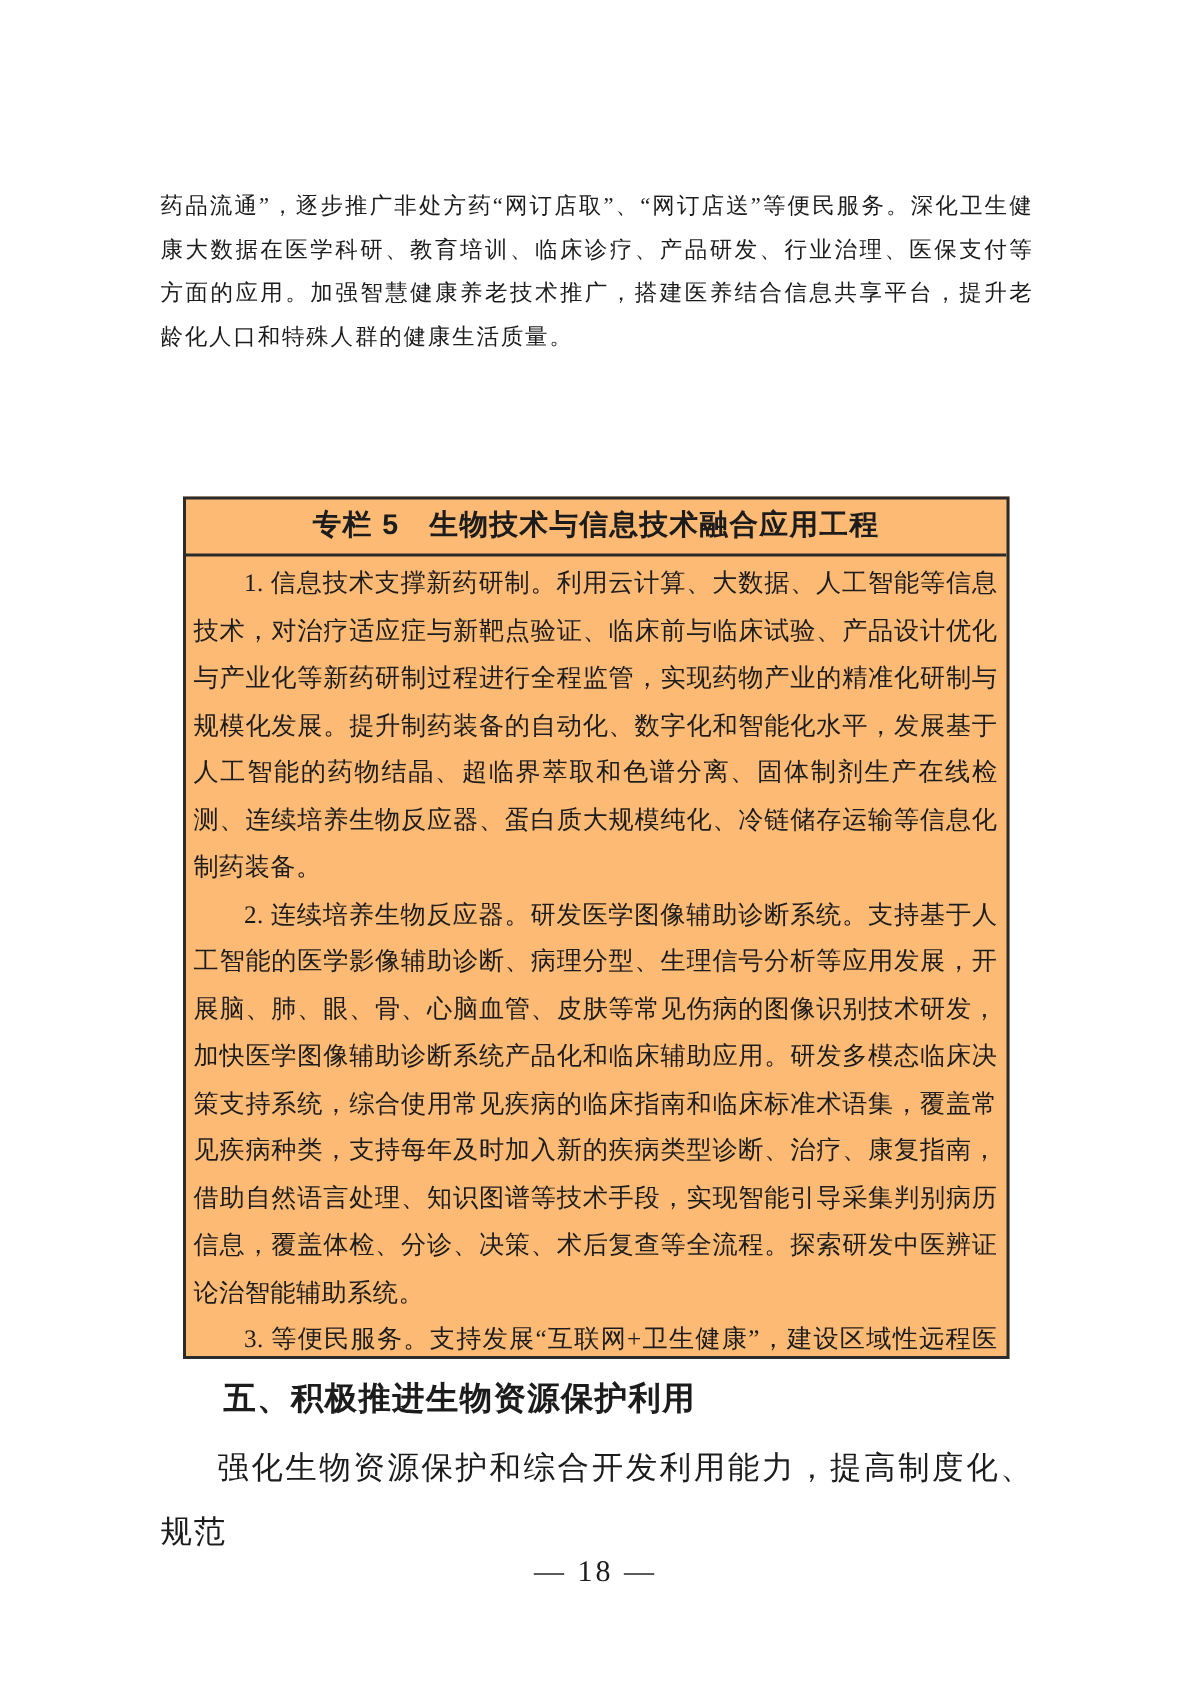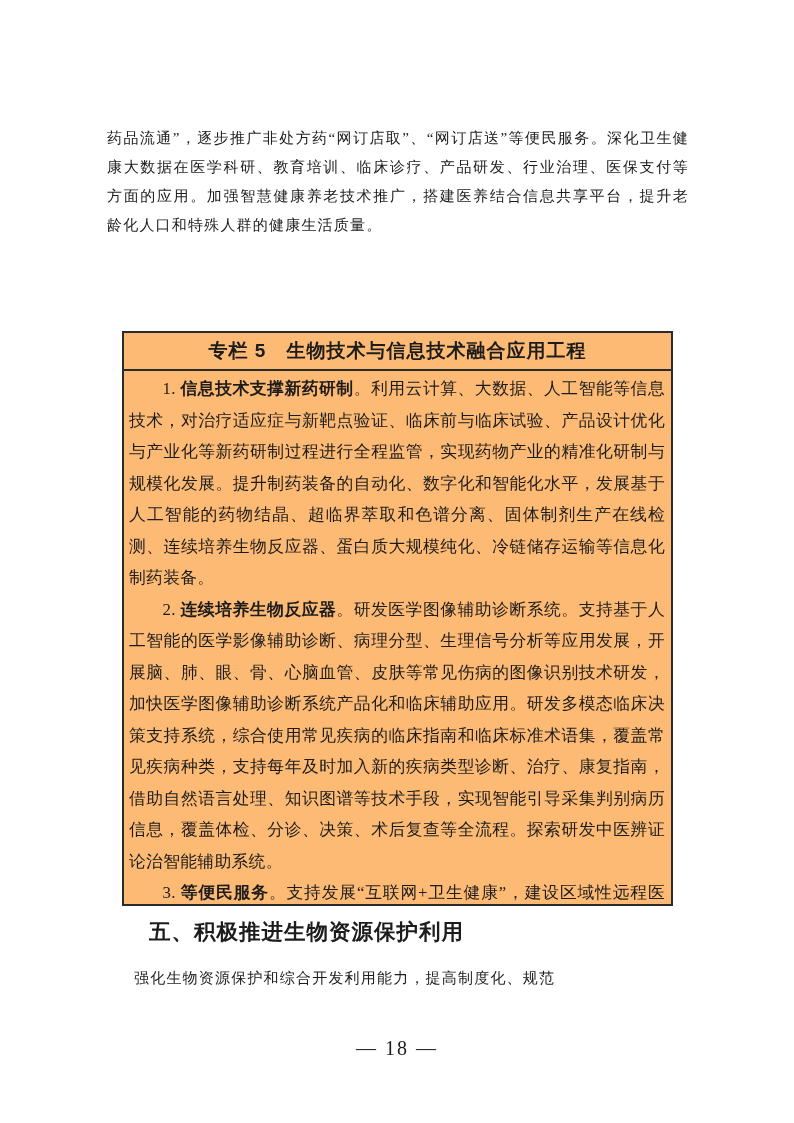--- a/index.html
+++ b/index.html
@@ -55,42 +55,42 @@
     font-size: 16.8px;
     line-height: 31.5px;
     letter-spacing: 0.3px;
     text-align: justify;
   }
   .box-para {
     margin: 0;
     text-indent: 2em;
   }
   .box-para .item-lead {
-    font-weight: bold;
+    font-weight: normal;
     margin-top: 18px;
   }
   
   .section-heading {
     position: absolute;
     top: 917px;
     left: 149px;
     margin: 0;
     font-family: "Liberation Sans", "DejaVu Sans", sans-serif;
     font-weight: bold;
     font-size: 21.5px;
     letter-spacing: 1px;
   }
   
   .body-para-bottom {
     position: absolute;
     top: 957px;
     left: 107px;
     width: 582px;
     margin: 0;
-    font-size: 15px;
+    font-size: 21px;
     line-height: 43px;
     letter-spacing: 1.2px;
     text-align: justify;
     text-indent: 1.8em;
   }
   
   .page-number {
     position: absolute;
     top: 1037px;
     left: 0;

